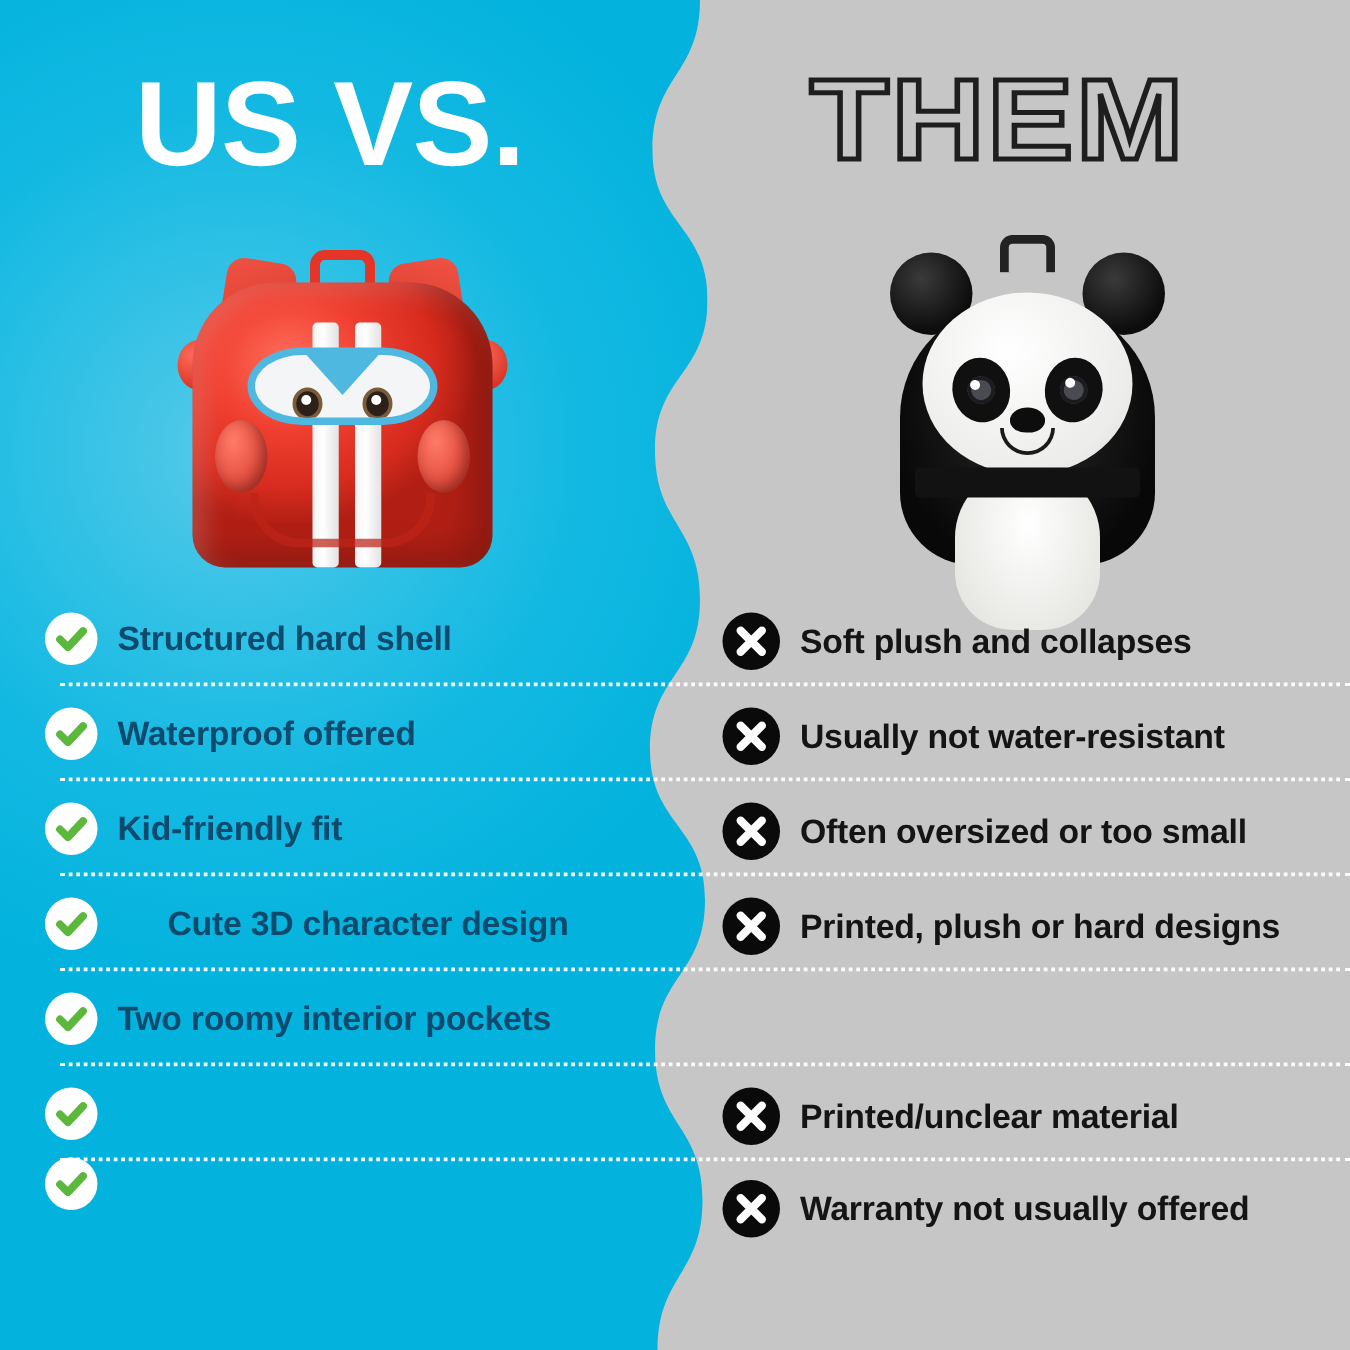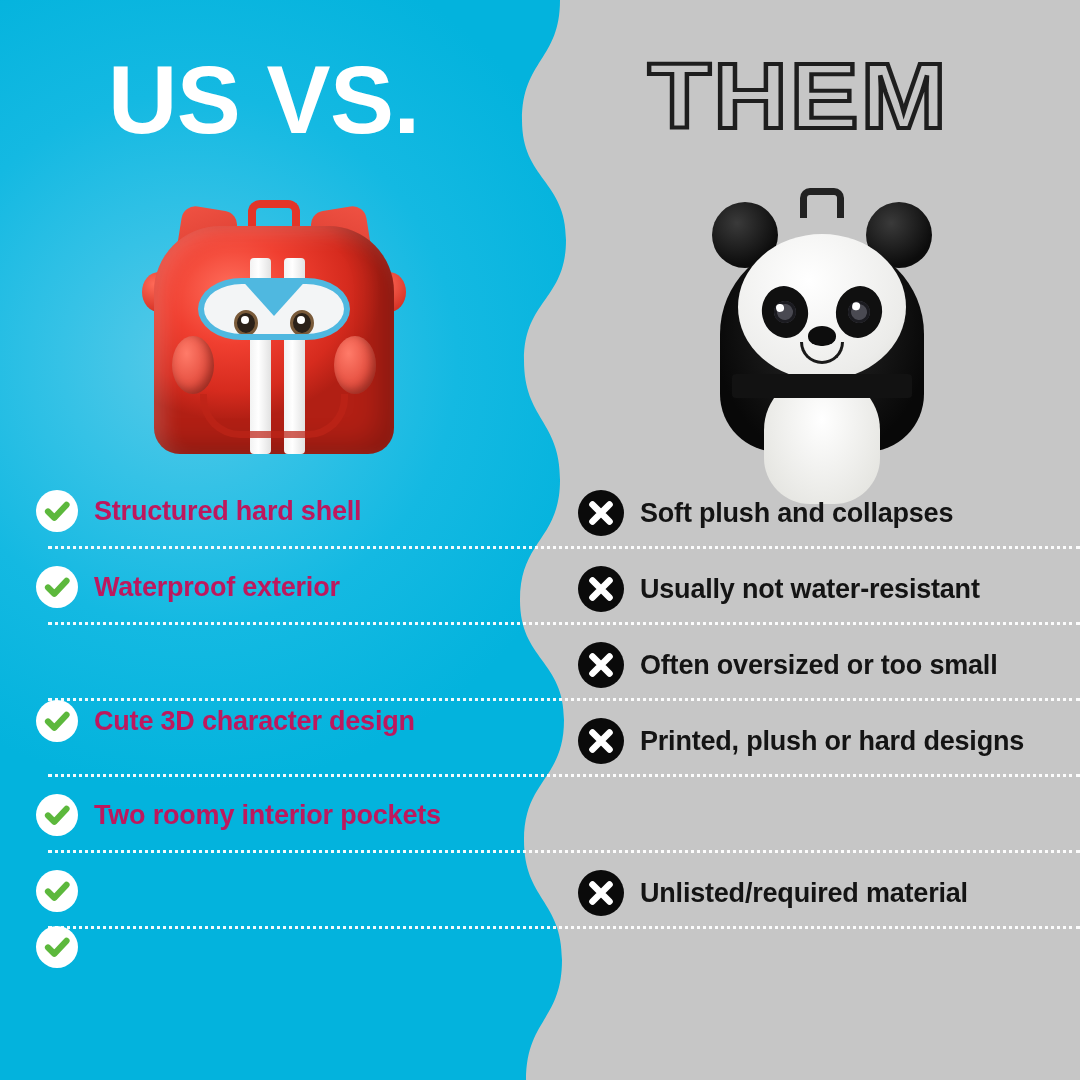--- a/index.html
+++ b/index.html
@@ -214,21 +214,21 @@
   }
   .icon-check { background:#ffffff; }
   .icon-cross { background:#0a0a0a; width:46px; height:46px; }
 
   .icon-circle svg { position:absolute; left:0; top:0; }
 
   .row-text {
     font-size:27px; font-weight:800; line-height:1.13;
     letter-spacing:-0.2px; white-space:nowrap;
   }
-  .text-white { color:#be185d; }
+  .text-white { color:#0c4a6e; }
   .text-dark  { color:#141414; }
   .row-text .l2 { display:block; }
 </style>
 </head>
 <body>
 
 <div id="stage">
 
   <div class="panel panel-right"></div>
 
@@ -311,23 +311,31 @@
           </svg>
         </span>
         <span class="row-text text-white">Structured hard shell</span>
       </div>
       <div class="row row-left" style="top: 566px;">
         <span class="icon-circle icon-check">
           <svg width="42" height="42" viewBox="0 0 42 42" aria-hidden="true">
             <path d="M12 21.5 L18.3 27.8 L30.5 14.8" fill="none" stroke="#5cb83c" stroke-width="6.2" stroke-linecap="round" stroke-linejoin="round"></path>
           </svg>
         </span>
-        <span class="row-text text-white">Waterproof exterior</span>
-      </div>
-      <div class="row row-left" style="top: 700px;">
+        <span class="row-text text-white">Waterproof offered</span>
+      </div>
+      <div class="row row-left" style="top: 642px;">
+        <span class="icon-circle icon-check">
+          <svg width="42" height="42" viewBox="0 0 42 42" aria-hidden="true">
+            <path d="M12 21.5 L18.3 27.8 L30.5 14.8" fill="none" stroke="#5cb83c" stroke-width="6.2" stroke-linecap="round" stroke-linejoin="round"></path>
+          </svg>
+        </span>
+        <span class="row-text text-white">Kid-friendly fit</span>
+      </div>
+      <div class="row row-left" style="top: 718px; gap: 40px;">
         <span class="icon-circle icon-check">
           <svg width="42" height="42" viewBox="0 0 42 42" aria-hidden="true">
             <path d="M12 21.5 L18.3 27.8 L30.5 14.8" fill="none" stroke="#5cb83c" stroke-width="6.2" stroke-linecap="round" stroke-linejoin="round"></path>
           </svg>
         </span>
         <span class="row-text text-white">Cute 3D character design</span>
       </div>
       <div class="row row-left" style="top: 794px;">
         <span class="icon-circle icon-check">
           <svg width="42" height="42" viewBox="0 0 42 42" aria-hidden="true">
@@ -381,17 +389,25 @@
           </svg>
         </span>
         <span class="row-text text-dark">Printed, plush or hard designs</span>
       </div>
       <div class="row row-right" style="top: 870px;">
         <span class="icon-circle icon-cross">
           <svg width="46" height="46" viewBox="0 0 46 46" aria-hidden="true">
             <path d="M14.5 14.5 L31.5 31.5 M31.5 14.5 L14.5 31.5" fill="none" stroke="#ffffff" stroke-width="6.6" stroke-linecap="round"></path>
           </svg>
         </span>
-        <span class="row-text text-dark">Unlisted/required material</span>
+        <span class="row-text text-dark">Printed/unclear material</span>
+      </div>
+      <div class="row row-right" style="top: 944px;">
+        <span class="icon-circle icon-cross">
+          <svg width="46" height="46" viewBox="0 0 46 46" aria-hidden="true">
+            <path d="M14.5 14.5 L31.5 31.5 M31.5 14.5 L14.5 31.5" fill="none" stroke="#ffffff" stroke-width="6.6" stroke-linecap="round"></path>
+          </svg>
+        </span>
+        <span class="row-text text-dark">Warranty not usually offered</span>
       </div>
     </div>
 
 </div>
 
 </body></html>

